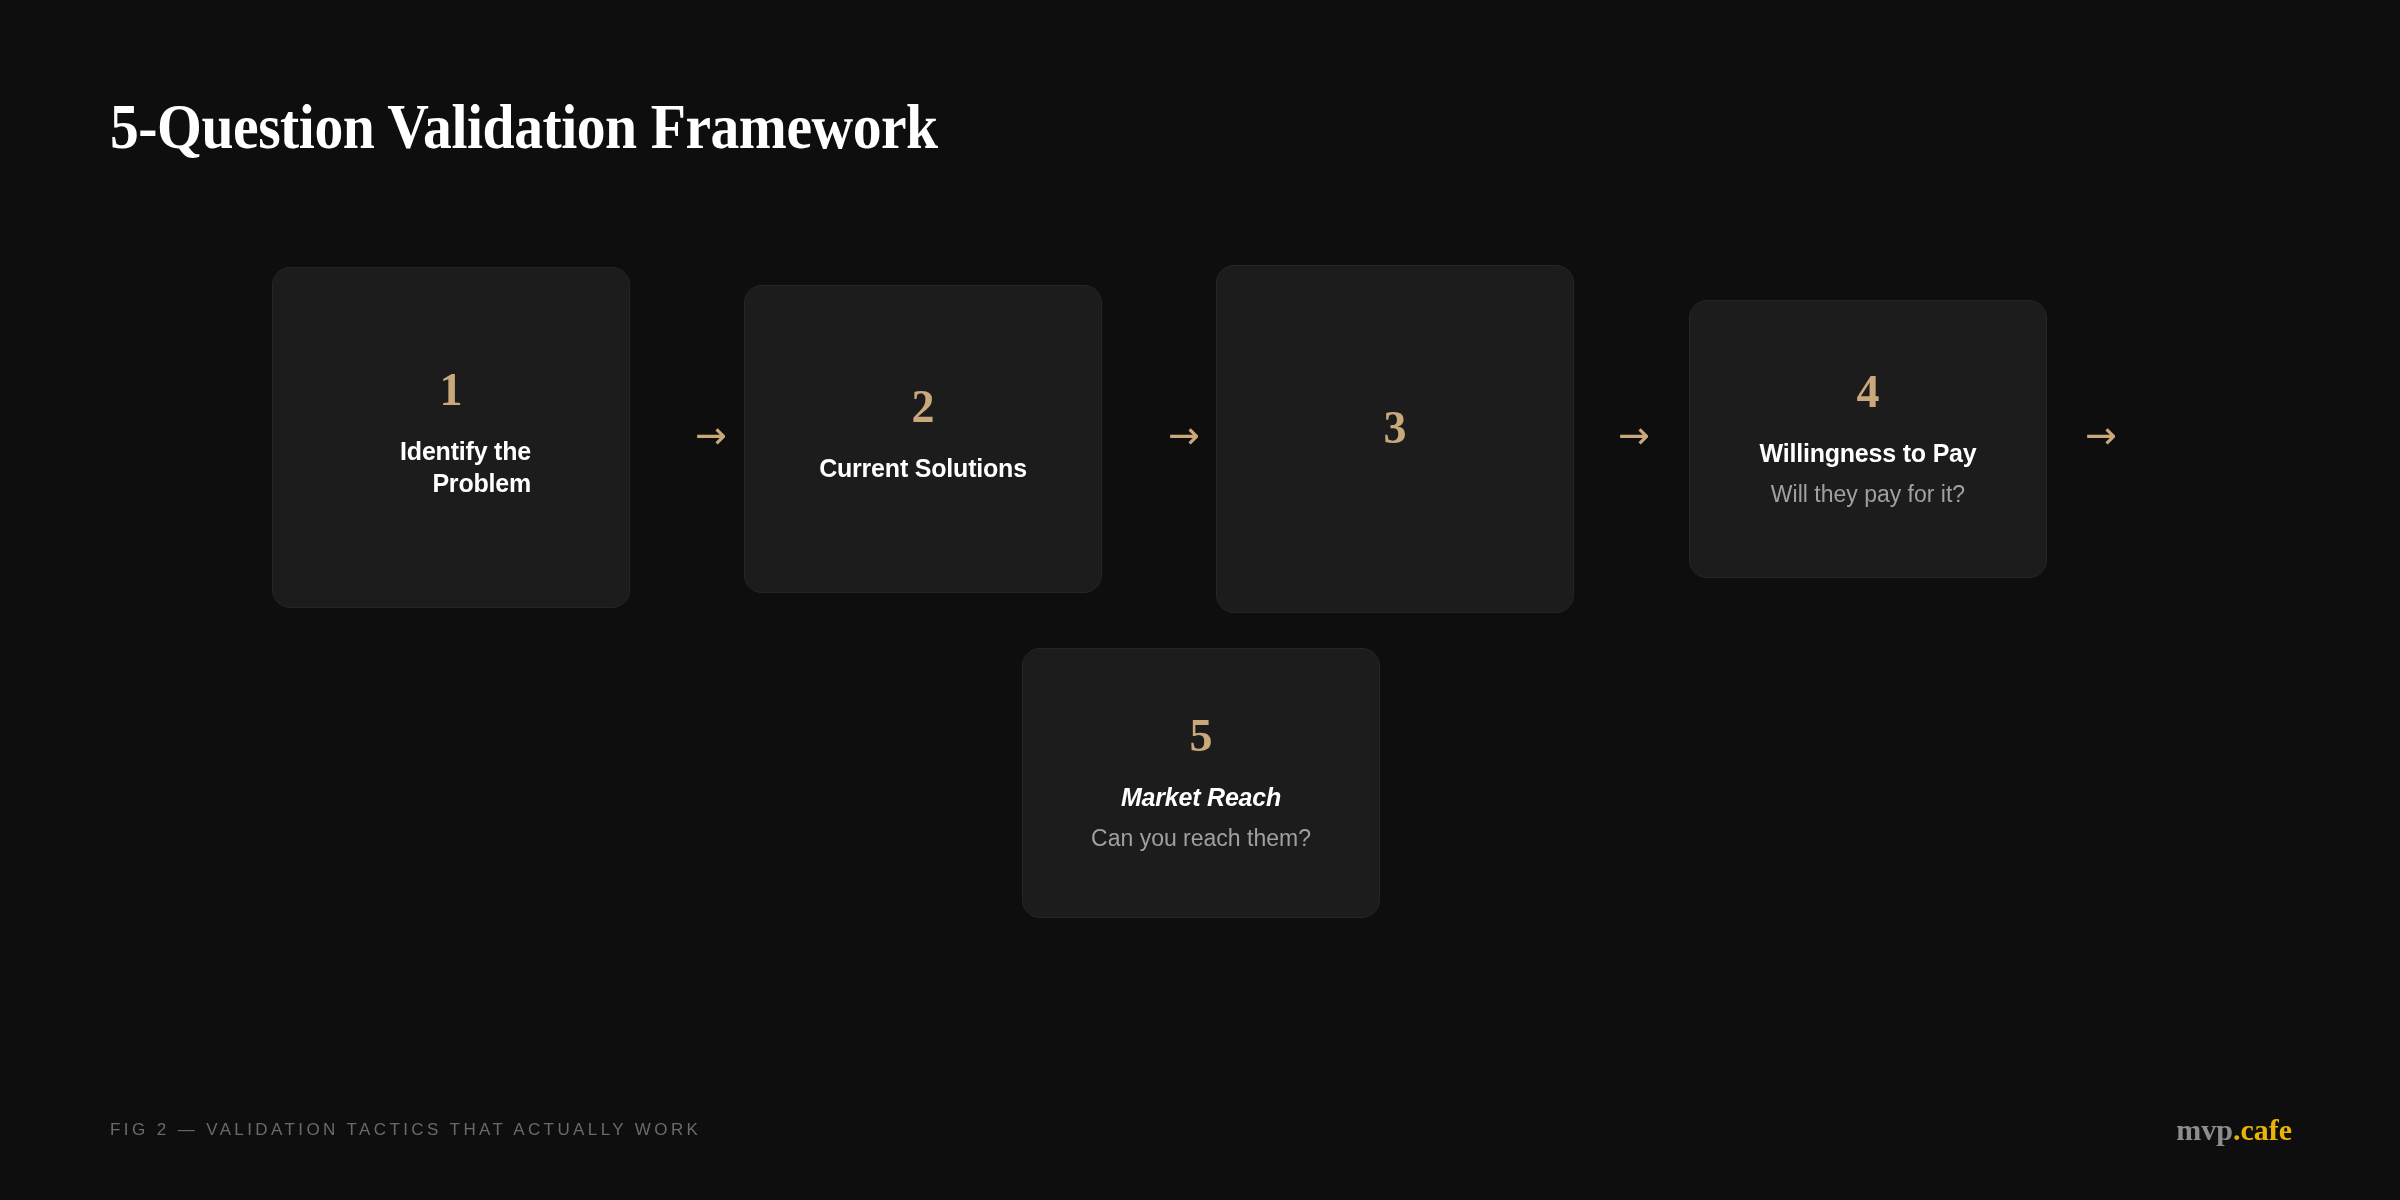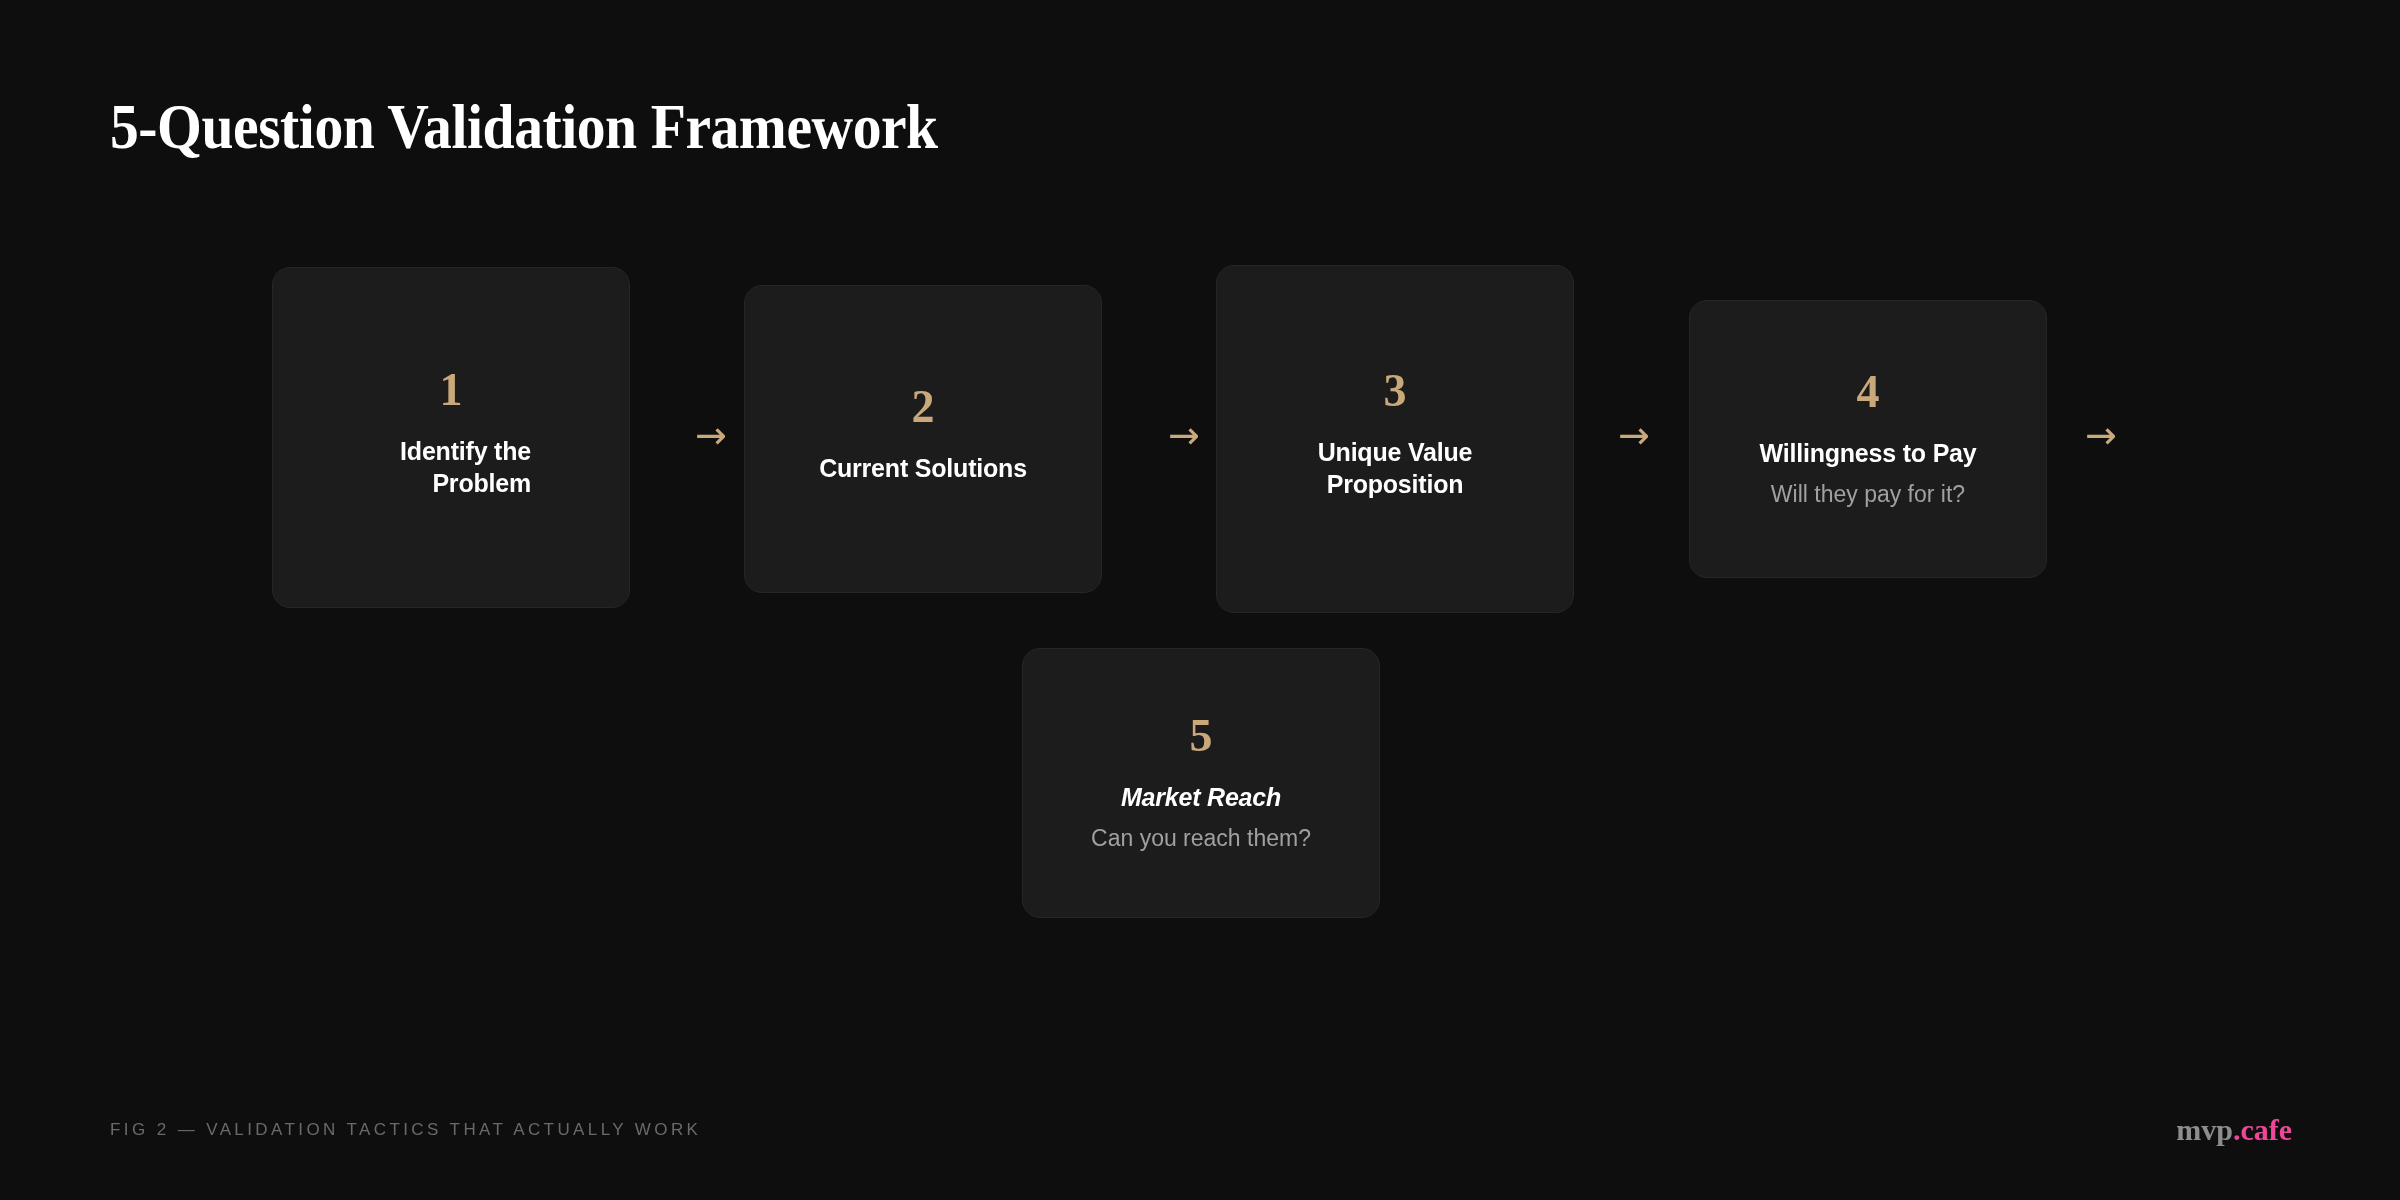--- a/index.html
+++ b/index.html
@@ -112,40 +112,39 @@
     position: absolute;
     right: 108px;
     top: 1115px;
     font-family: "Liberation Serif", "DejaVu Serif", serif;
     font-weight: bold;
     font-size: 30px;
     line-height: 1;
     white-space: nowrap;
   }
   .brand-mvp { color: #8d8d8d; }
-  .brand-cafe { color: #ec4899; }
+  .brand-cafe { color: #eab308; }
 </style>
 </head>
 <body>
 
 <h1 class="page-title">5-Question Validation Framework</h1>
 
 <div class="flow">
 
 <div class="card" style="left: 272px; top: 267px; width: 358px; height: 341px;">
       <div class="card-number">1</div>
       <div class="card-title" style="max-width: 160px; text-align: right;">Identify the Problem</div>
     </div>
     <div class="card" style="left: 744px; top: 285px; width: 358px; height: 308px;">
       <div class="card-number">2</div>
       <div class="card-title" style="max-width: 260px;">Current Solutions</div>
     </div>
     <div class="card" style="left: 1216px; top: 265px; width: 358px; height: 348px;">
       <div class="card-number">3</div>
-      <div class="card-title" style="max-width: 190px;">Unique Value Proposition</div>
     </div>
     <div class="card" style="left: 1689px; top: 300px; width: 358px; height: 278px;">
       <div class="card-number">4</div>
       <div class="card-title" style="max-width: 280px;">Willingness to Pay</div>
       <div class="card-subtitle" style="max-width: 280px;">Will they pay for it?</div>
     </div>
     <div class="card" style="left: 1022px; top: 648px; width: 358px; height: 270px;">
       <div class="card-number">5</div>
       <div class="card-title" style="max-width: 280px; font-style: italic;">Market Reach</div>
       <div class="card-subtitle" style="max-width: 280px;">Can you reach them?</div>

